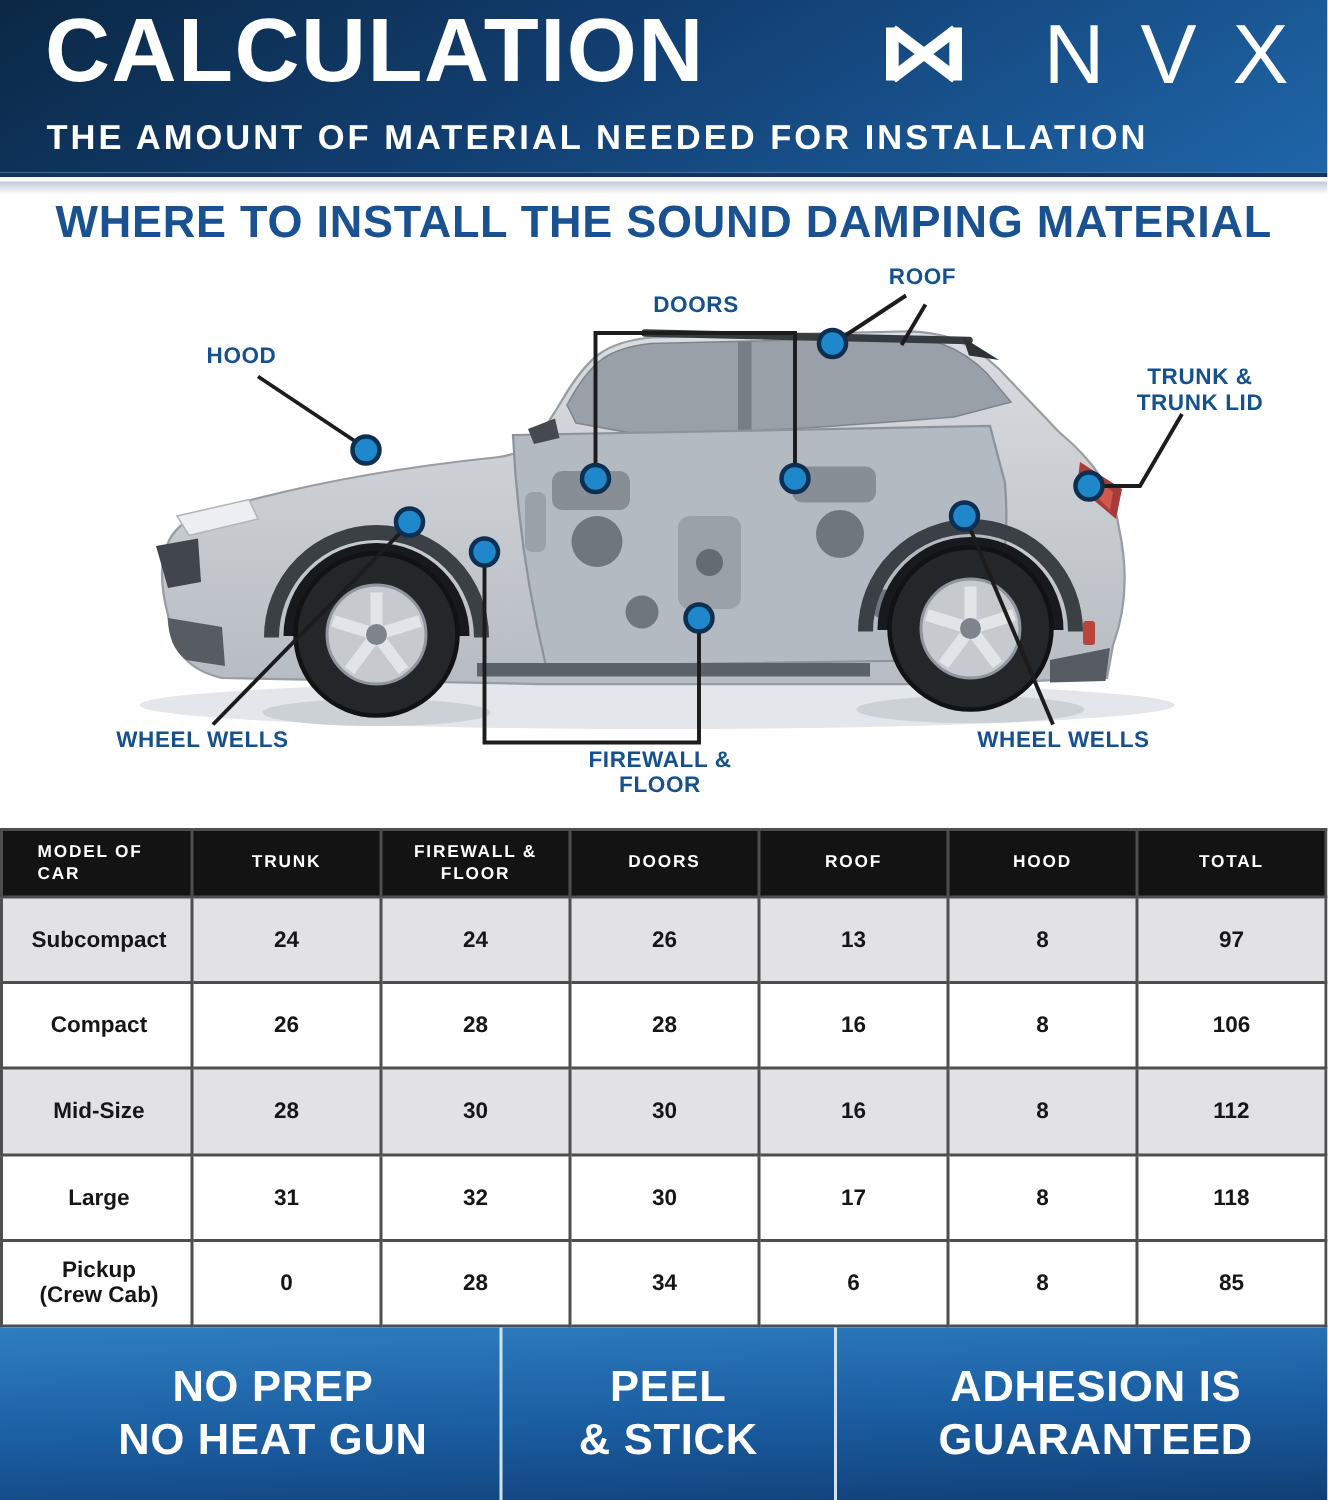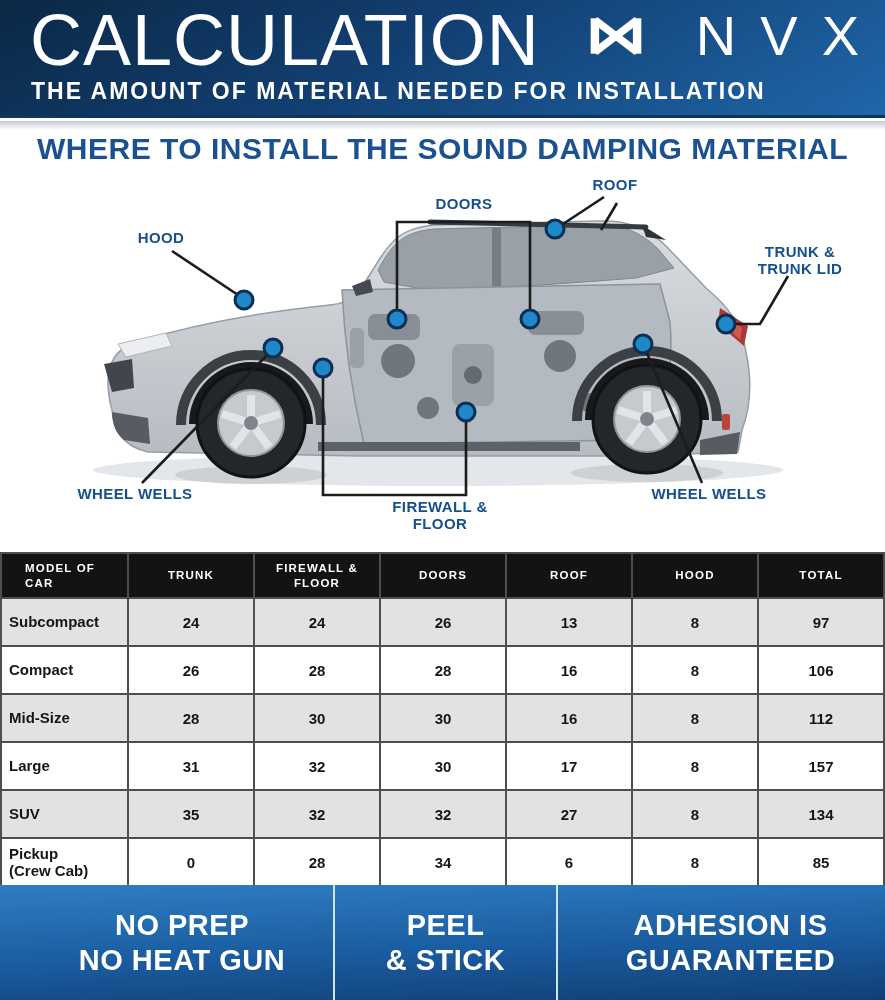--- a/index.html
+++ b/index.html
@@ -10,21 +10,21 @@
   }
 
   
   .header {
     position:absolute; top:0; left:0; width:885px; height:118px;
     background:linear-gradient(150deg,#0b2845 0%,#123f72 45%,#1f66a9 100%);
     border-bottom:3px solid #0d3560;
   }
   .title {
     position:absolute; left:30px; top:4px; color:#fff;
-    font-size:72px; font-weight:400; letter-spacing:1px; line-height:1;
+    font-size:60px; font-weight:700; letter-spacing:1px; line-height:1;
   }
   .subtitle {
     position:absolute; left:31px; top:80px; color:#fff;
     font-size:23px; font-weight:700; letter-spacing:2px; line-height:1;
   }
   .brand { position:absolute; right:26px; top:12px; display:flex; align-items:center; gap:9px; }
   .brand-mark { width:54px; height:48px; }
   .brand-text {
     color:#fff; font-size:56px; font-weight:400; letter-spacing:24px;
     line-height:48px; margin-right:-24px;margin-left:44px;
@@ -64,21 +64,21 @@
     background:#131313; color:#ffffff; height:45px;
     font-size:11.5px; font-weight:700; letter-spacing:1.2px;
     text-align:center; padding:2px 6px; line-height:1.25;
   }
   .materials-table th.model-col { text-align:left; padding-left:23px; }
   .materials-table td {
     height:48px; font-size:15px; font-weight:700; color:#161616;
     text-align:center; padding:0 4px;
   }
   .materials-table td.model {
-    text-align:left; padding-left:7px; white-space:pre-line; line-height:1.15;
+    text-align:center; padding-left:7px; white-space:pre-line; line-height:1.15;
   }
   .materials-table tr.gray td { background:#e2e2e4; }
   .materials-table tr.white td { background:#ffffff;margin-top:28px; }
 
   
   .footer {
     position:absolute; top:885px; left:0; width:885px; height:115px;
     background:linear-gradient(178deg,#2e7ec0 0%,#1a5ca0 55%,#113f75 100%);
     display:flex;
   }
@@ -265,30 +265,21 @@
         <td>8</td>
         <td>112</td>
       </tr>
       <tr class="white">
         <td class="model">Large</td>
         <td>31</td>
         <td>32</td>
         <td>30</td>
         <td>17</td>
         <td>8</td>
-        <td>157</td>
-      </tr>
-      <tr class="gray">
-        <td class="model">SUV</td>
-        <td>35</td>
-        <td>32</td>
-        <td>32</td>
-        <td>27</td>
-        <td>8</td>
-        <td>134</td>
+        <td>118</td>
       </tr>
       <tr class="white">
         <td class="model">Pickup
 (Crew Cab)</td>
         <td>0</td>
         <td>28</td>
         <td>34</td>
         <td>6</td>
         <td>8</td>
         <td>85</td>

